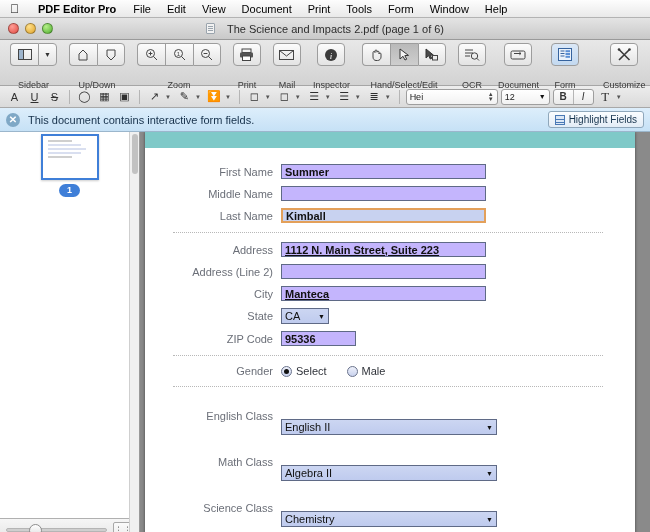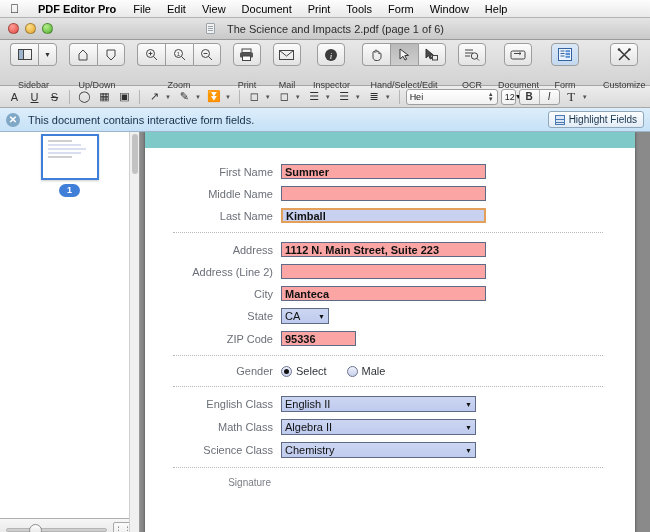--- a/index.html
+++ b/index.html
@@ -99,21 +99,21 @@
   }
   .fb-caret { font-size: 6px; color: #555; margin-left: -1px; margin-right: 2px; }
   .fb-sep { width: 1px; height: 14px; background: #b5b5b5; margin: 0 3px; }
   .fb-combo {
     height: 16px; background: linear-gradient(#ffffff,#f2f2f2);
     border: 1px solid #9e9e9e; border-radius: 3px;
     display: flex; align-items: center; justify-content: space-between;
     font-size: 9px; color: #222; padding: 0 3px;
   }
   .fb-font { width: 92px; }
-  .fb-size { width: 15px; }
+  .fb-size { width: 49px; }
   .stepper { font-size: 6px; line-height: 5px; color: #444; }
   .bi-group {
     height: 16px; border: 1px solid #9e9e9e; border-radius: 3px;
     background: linear-gradient(#fdfdfd,#eaeaea);
     display: flex; align-items: center; overflow: hidden;
   }
   .bi-group span { width: 19px; text-align: center; font-size: 10px; color: #333; }
   .bi-group .divline { width: 1px; height: 14px; background: #b5b5b5; }
 
   
@@ -232,41 +232,41 @@
   .page-inner { padding: 16px 24px 0 14px; }
 
   
   .frow { display: flex; align-items: center; margin-bottom: 7px; }
   .flabel {
     width: 122px; text-align: right; padding-right: 8px;
     font-size: 11px; color: #6b6f78;
   }
   .ftext {
     height: 15px;
-    background: #fca5a5;
+    background: #c4b5fd;
     border: 1px solid #5f6a86;
     font-size: 11px; color: #111; font-weight: bold;
     display: flex; align-items: center;
     padding: 0 3px;
   }
   .ftext.focused { border: 2px solid #e3a05a; background: #c8d2f0; }
   .w-name { width: 205px; }
-  .w-addr { width: 205px; }
+  .w-addr { width: 205px; text-decoration: underline; }
   .w-zip { width: 75px; }
   .fselect {
     height: 16px;
     background: linear-gradient(#ccd6f2, #bfcbee);
     border: 1px solid #5f6a86;
     font-size: 11px; color: #111; font-weight: normal;
     display: flex; align-items: center; justify-content: space-between;
     padding: 0 3px;
     text-align: right;
   }
   .w-state { width: 48px; }
-  .w-class { width: 195px; }
+  .w-class { width: 216px; margin-top: 23px; }
   .sel-caret { font-size: 7px; color: #111; }
 
   .divider {
     border-top: 1px dotted #b8b8b8;
     margin: 9px 8px 9px 14px;
   }
 
   .radio-row { display: flex; align-items: center; }
   .radio {
     width: 11px; height: 11px; border-radius: 50%;

